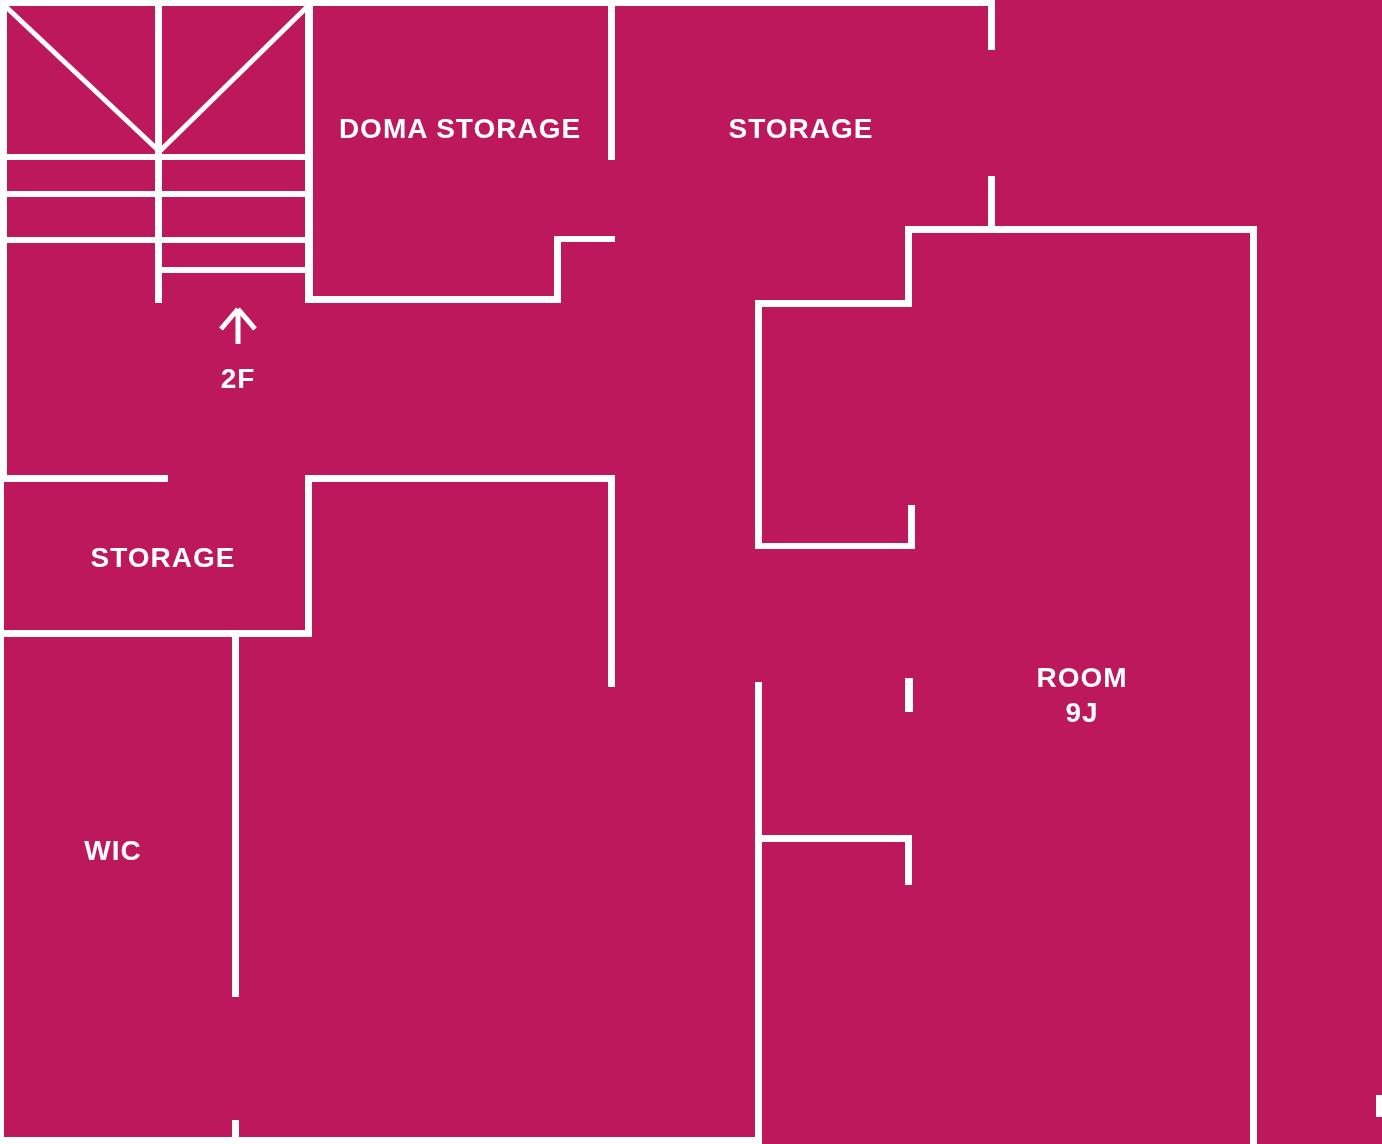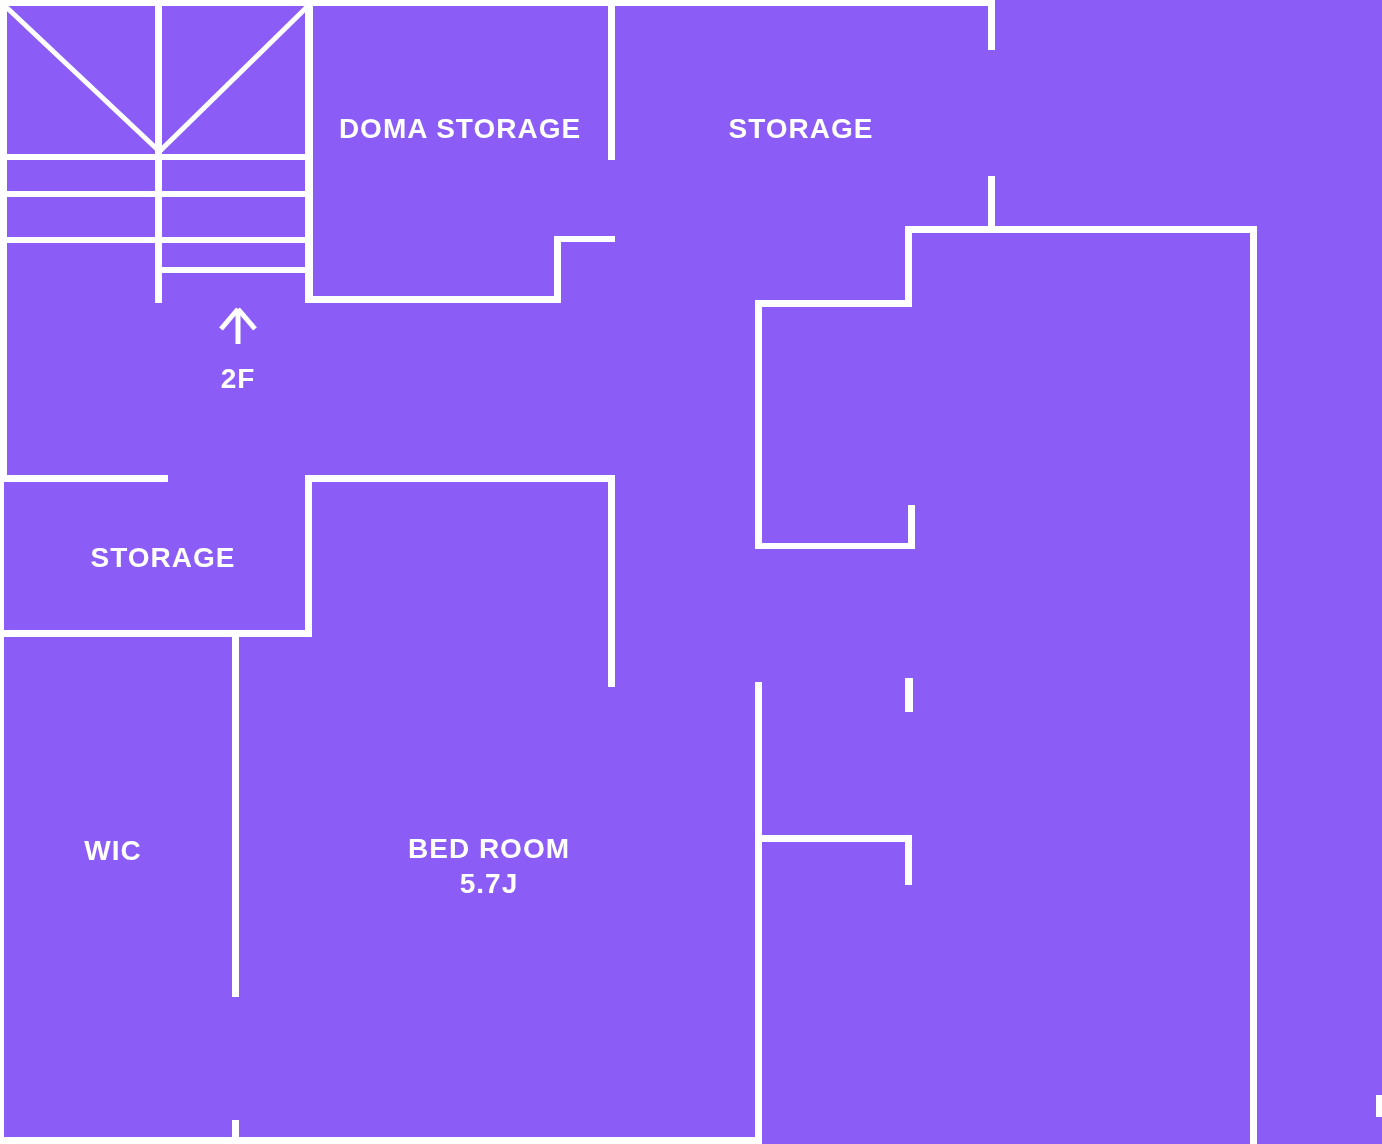--- a/index.html
+++ b/index.html
@@ -4,21 +4,21 @@
 <style>
   html, body {
     margin: 0;
     padding: 0;
     background: #000000;
   }
   #plan {
     position: relative;
     width: 1382px;
     height: 1144px;
-    background: #8b5cf6;
+    background: #be185d;
     overflow: hidden;
     font-family: "Liberation Sans", sans-serif;
   }
   .wall {
     position: absolute;
   }
   #lines-layer {
     position: absolute;
     left: 0;
     top: 0;
@@ -99,20 +99,20 @@
   </div>
 
   <div class="room-label" style="left: 163px; top: 557px;">
     <span class="line">STORAGE</span>
   </div>
 
   <div class="room-label" style="left: 113px; top: 850px;">
     <span class="line">WIC</span>
   </div>
 
-  <div class="room-label" style="left: 489px; top: 866px;">
-    <span class="line">BED ROOM</span>
-    <span class="line">5.7J</span>
+
+  <div class="room-label" style="left: 1082px; top: 695px;">
+    <span class="line">ROOM</span>
+    <span class="line">9J</span>
   </div>
-
 
   <div class="room-label" id="stair-label" style="left: 238px; top: 378px;">2F</div>
 </div>
 
 </body></html>

